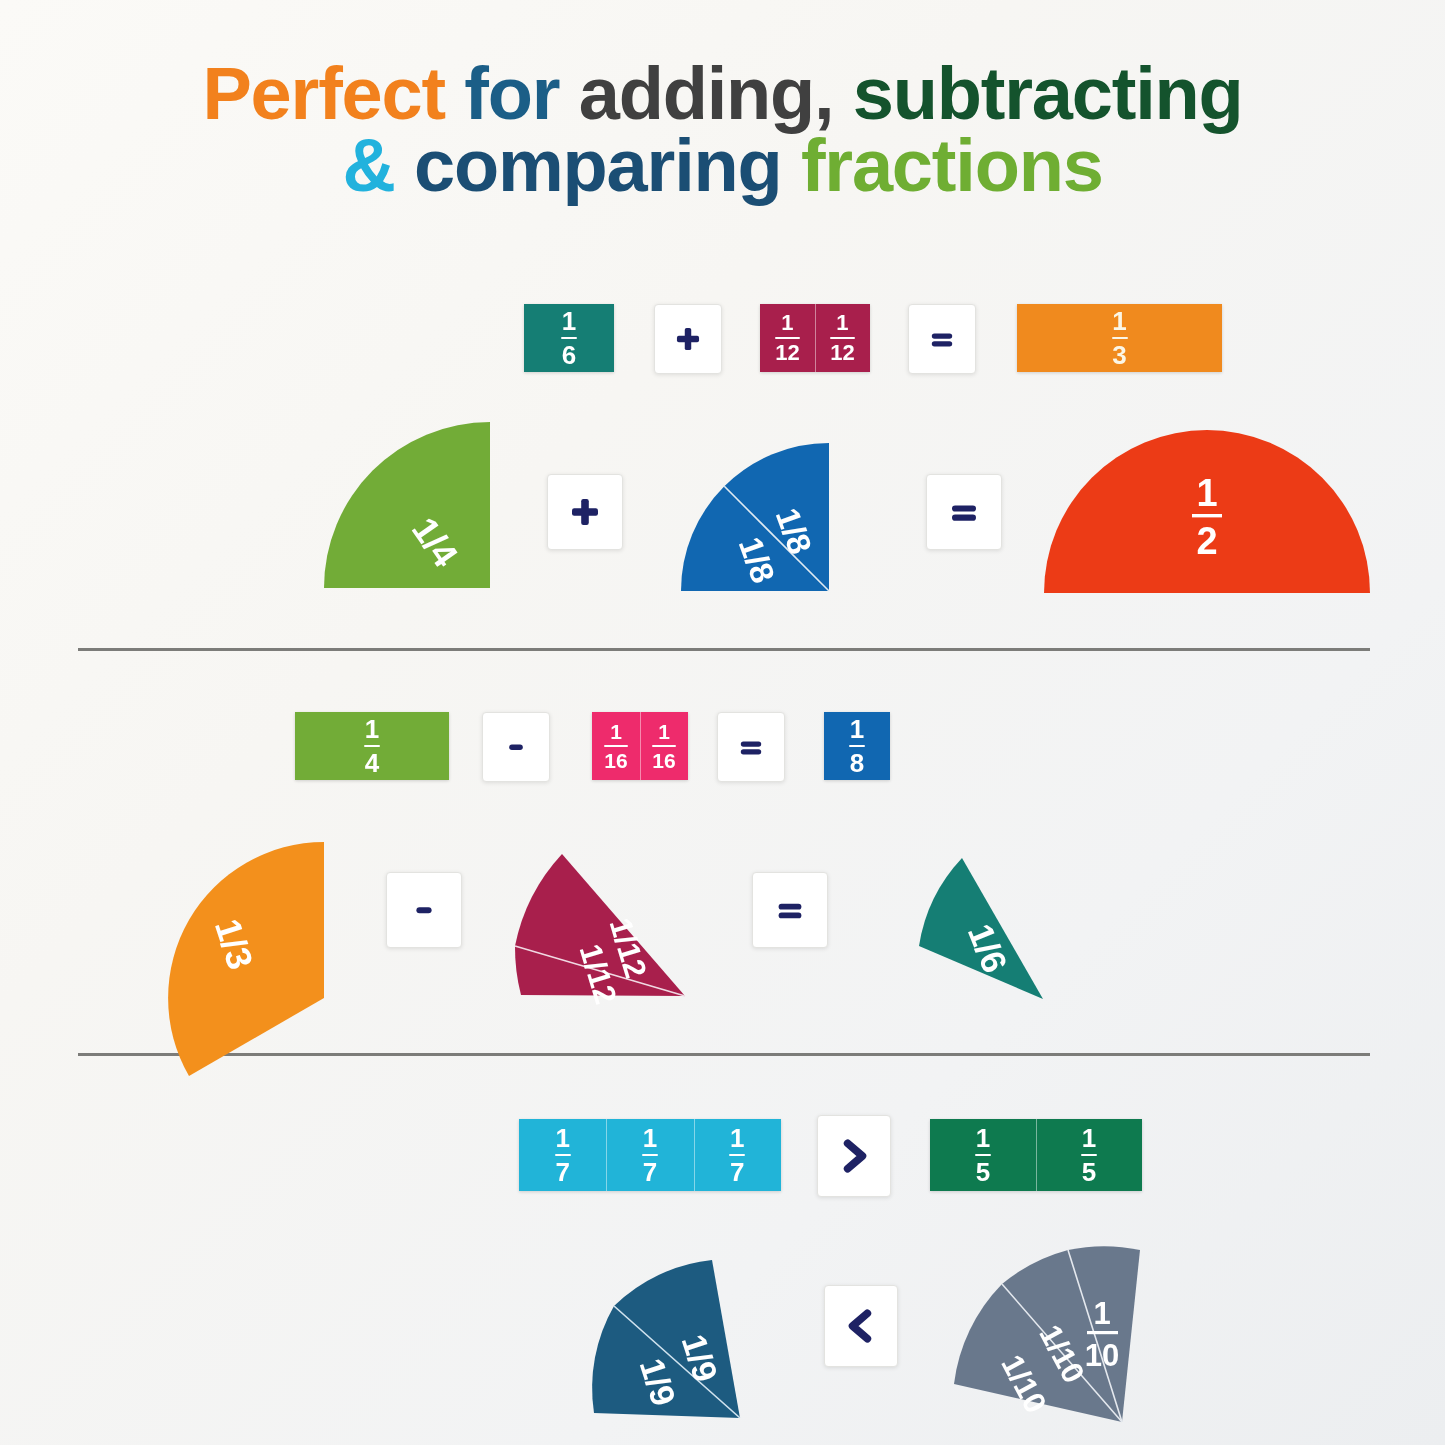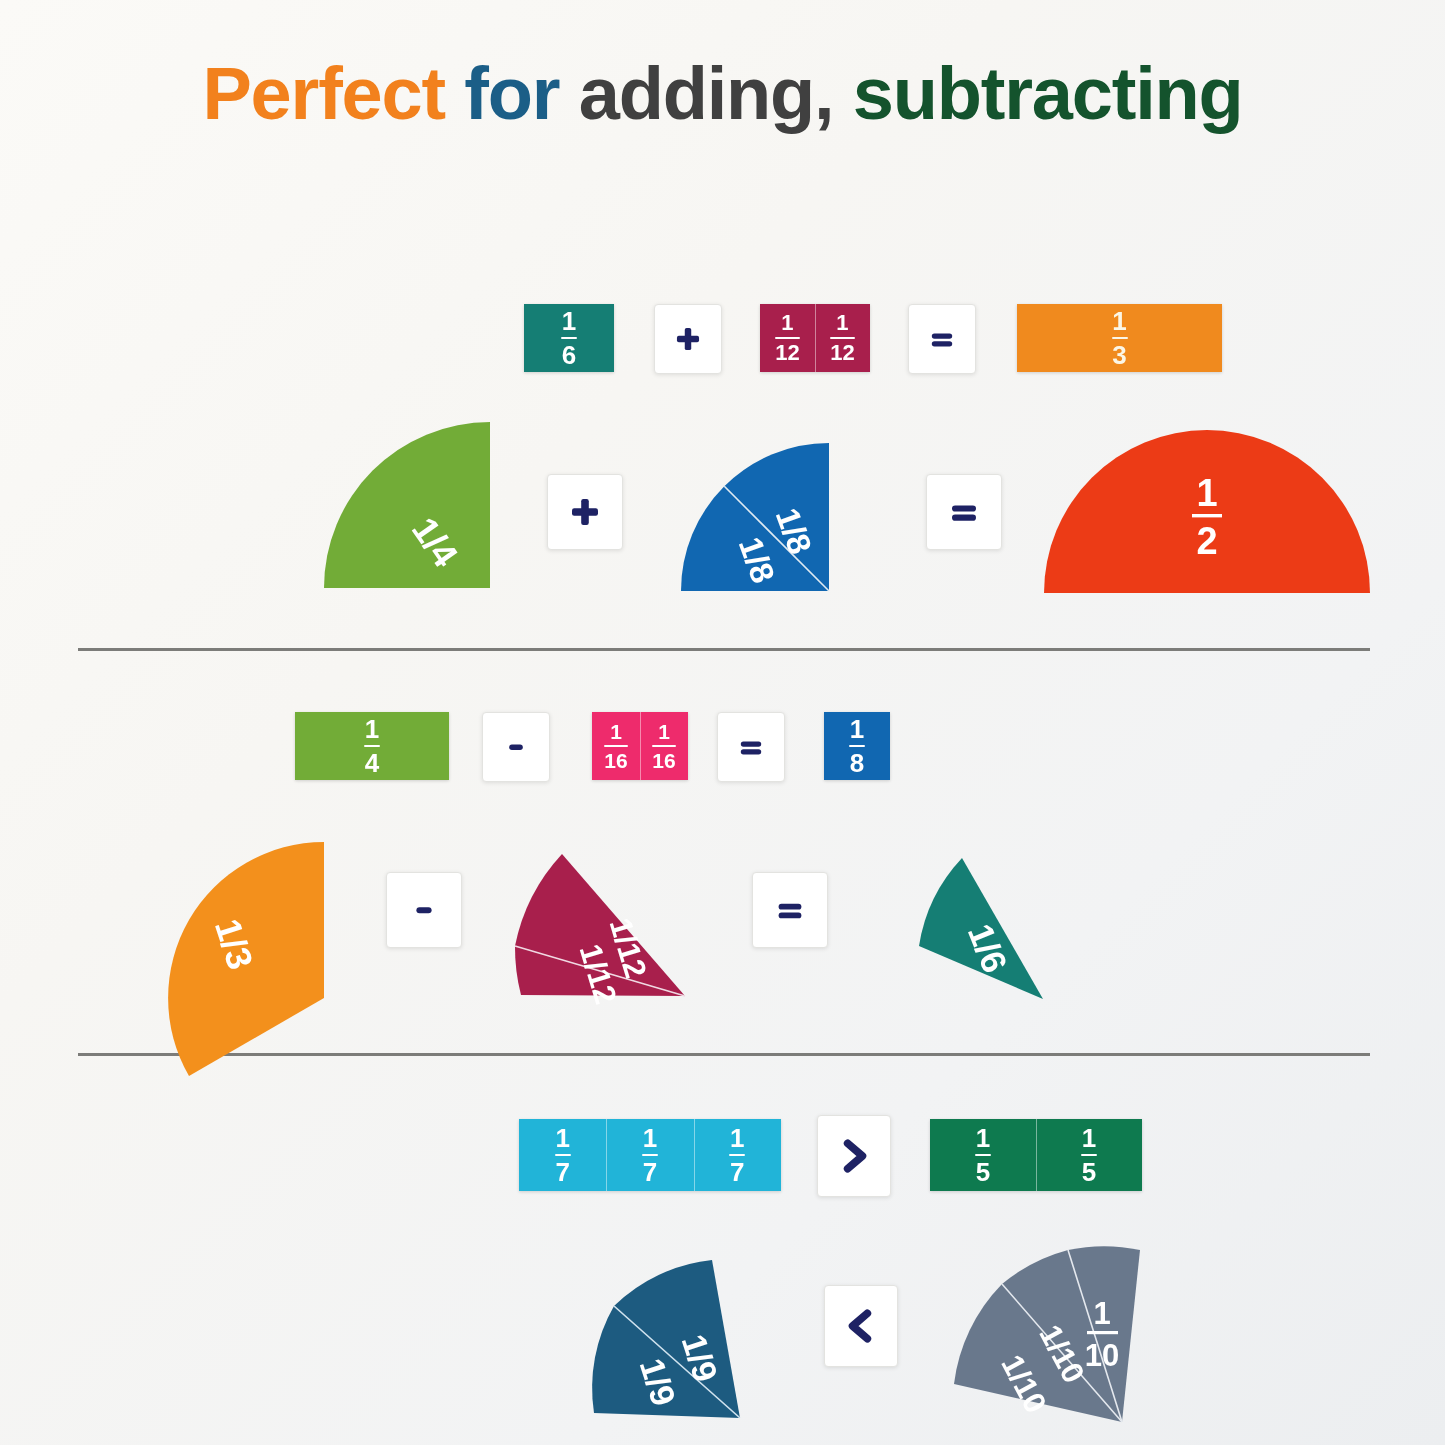--- a/index.html
+++ b/index.html
@@ -71,20 +71,21 @@
     font-family:"Liberation Sans", sans-serif;
   }
 </style>
 </head>
 <body>
 
 <div class="stage">
 
   <div class="title">
     <span class="ln" id="title-line-1"><span class="w" style="color: rgb(242, 129, 29);">Perfect</span> <span class="w" style="color: rgb(27, 94, 135);">for</span> <span class="w" style="color: #404040;">adding,</span> <span class="w" style="color: #14532d;">subtracting</span></span>
+    <span class="ln" id="title-line-2"><span class="w" style="color: rgb(34, 178, 221);">&amp;</span> <span class="w" style="color: rgb(27, 78, 116);">comparing</span> <span class="w" style="color: rgb(111, 174, 51);">fractions</span></span>
   </div>
 
   <div class="divider" style="top:648px;"></div>
   <div class="divider" style="top:1053px;"></div>
 
   <div class="bar" style="left: 524px; top: 304px; width: 90px; height: 68px; background: rgb(21, 126, 116);" id="r0i0">
       <div class="cell">
         <div class="frac" style="color: rgb(255, 255, 255); font-size: 26px;">
           <span class="num">1</span>
           <span class="rule" style="background: rgb(255, 255, 255);"></span>

